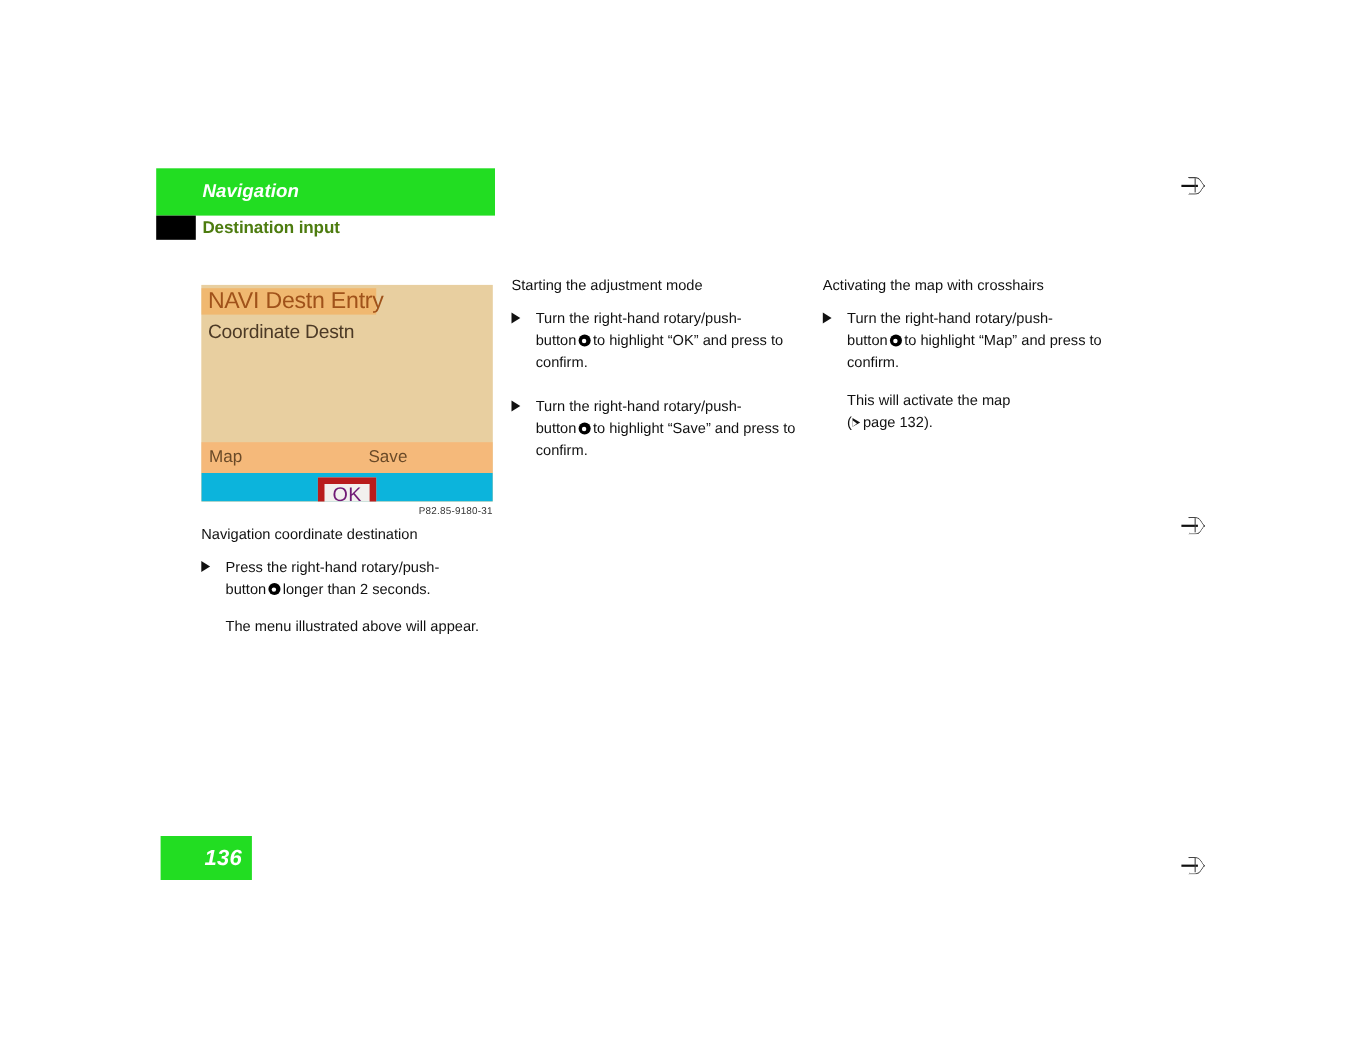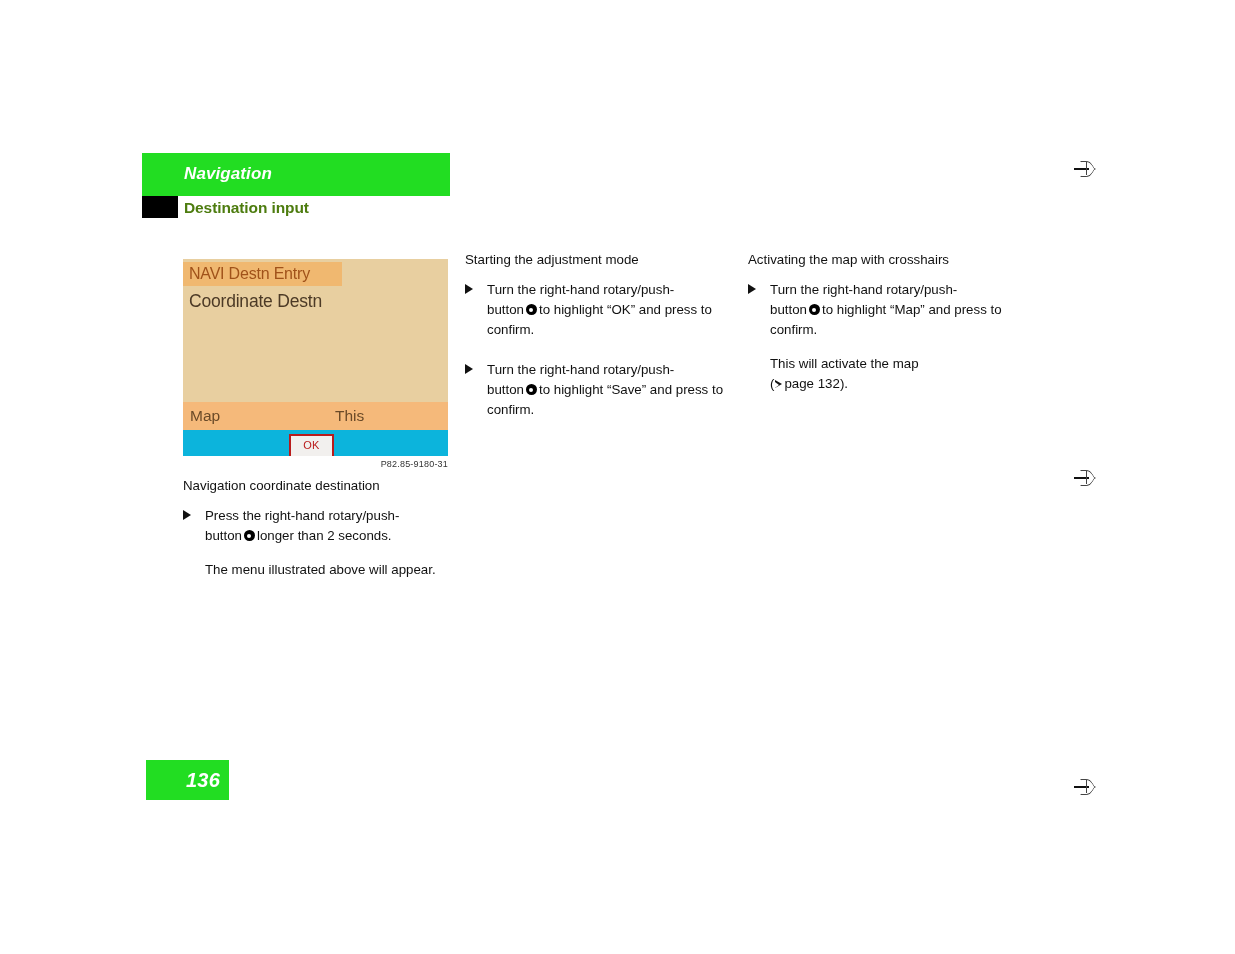--- a/index.html
+++ b/index.html
@@ -72,21 +72,21 @@
     left: 0;
     top: 3px;
     width: 159px;
     height: 24px;
     background: #f0b870;
   }
   #navi-title-text {
     position: absolute;
     left: 6px;
     top: 3px;
-    font-size: 16px;
+    font-size: 21px;
     color: #a0521a;
     letter-spacing: -0.2px;
     line-height: 24px;
   }
   #navi-subtitle-text {
     position: absolute;
     left: 6px;
     top: 30px;
     font-size: 17.5px;
     color: #4c3a26;
@@ -125,23 +125,23 @@
     bottom: 0;
     background: #0cb4dc;
   }
   #navi-ok-button {
     position: absolute;
     left: 106px;
     top: 4px;
     width: 41px;
     height: 20px;
     background: #f2f0ee;
-    border: 2px solid #b91c1c;
-    font-size: 11px;
-    color: #b91c1c;
+    border: 6px solid #b91c1c;
+    font-size: 18px;
+    color: #701a75;
     text-align: center;
     line-height: 19px;
     letter-spacing: 0.3px;
   }
   #figure-code {
     position: absolute;
     left: 183px;
     top: 459px;
     width: 265px;
     text-align: right;
@@ -327,21 +327,21 @@
 <div id="section-marker"></div>
 <div id="section-title">Destination input</div>
 
 <div id="navi-figure">
   <div id="navi-screen">
     <div id="navi-title-highlight"></div>
     <div id="navi-title-text">NAVI Destn Entry</div>
     <div id="navi-subtitle-text">Coordinate Destn</div>
     <div id="navi-softkey-bar">
       <div id="navi-softkey-map">Map</div>
-      <div id="navi-softkey-save">This</div>
+      <div id="navi-softkey-save">Save</div>
     </div>
     <div id="navi-ok-bar">
       <div id="navi-ok-button">OK</div>
     </div>
   </div>
 </div>
 <div id="figure-code">P82.85-9180-31</div>
 
 <div id="col-left" class="column">
   <p class="para-heading">Navigation coordinate destination</p>

